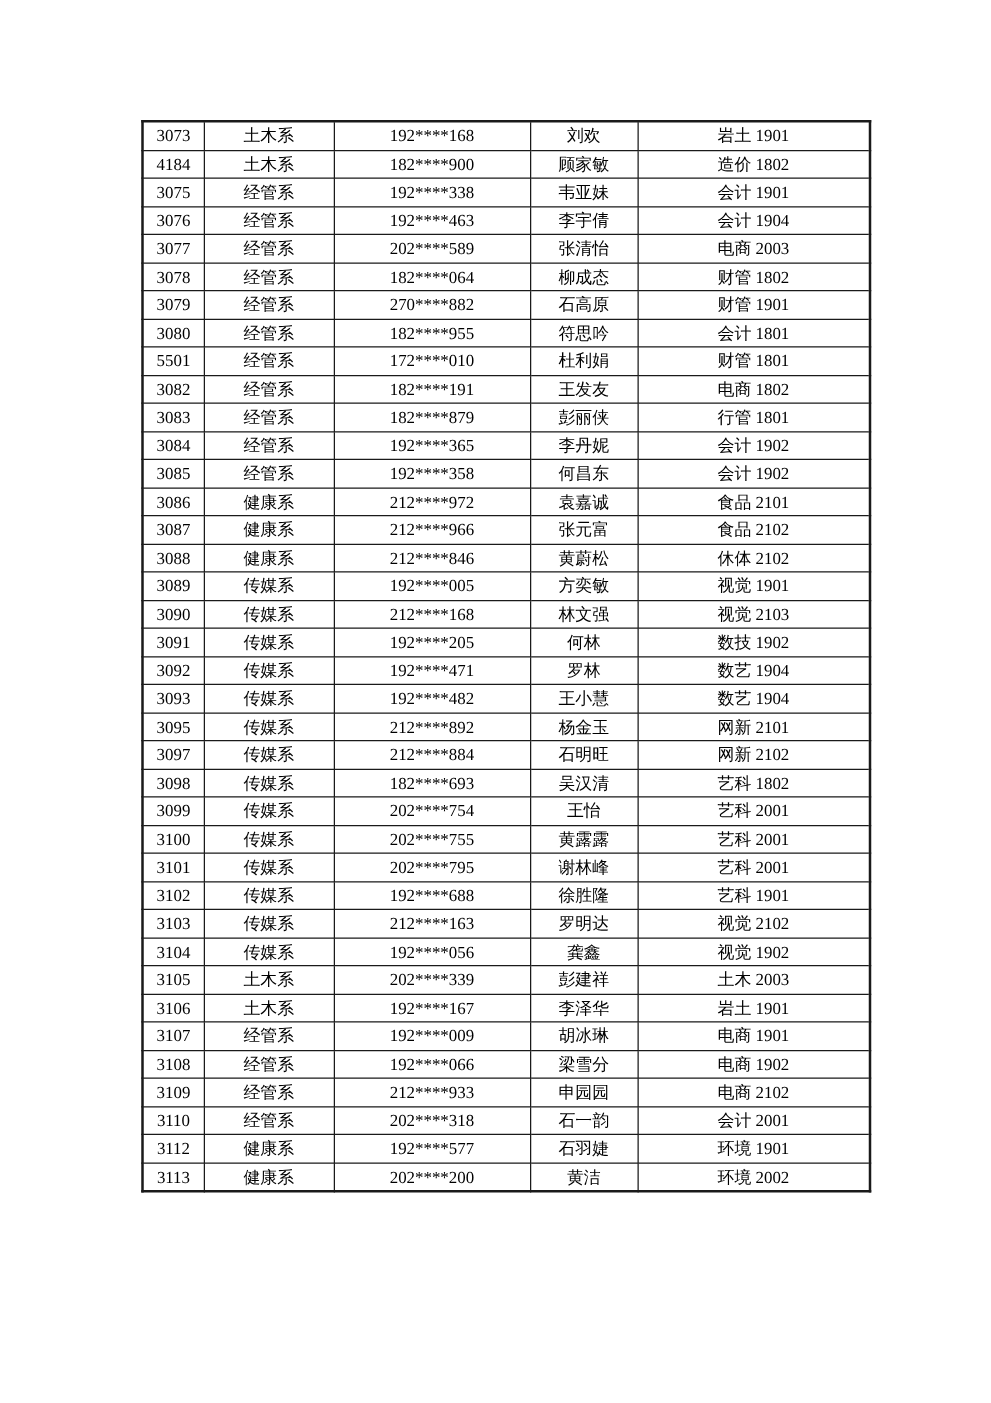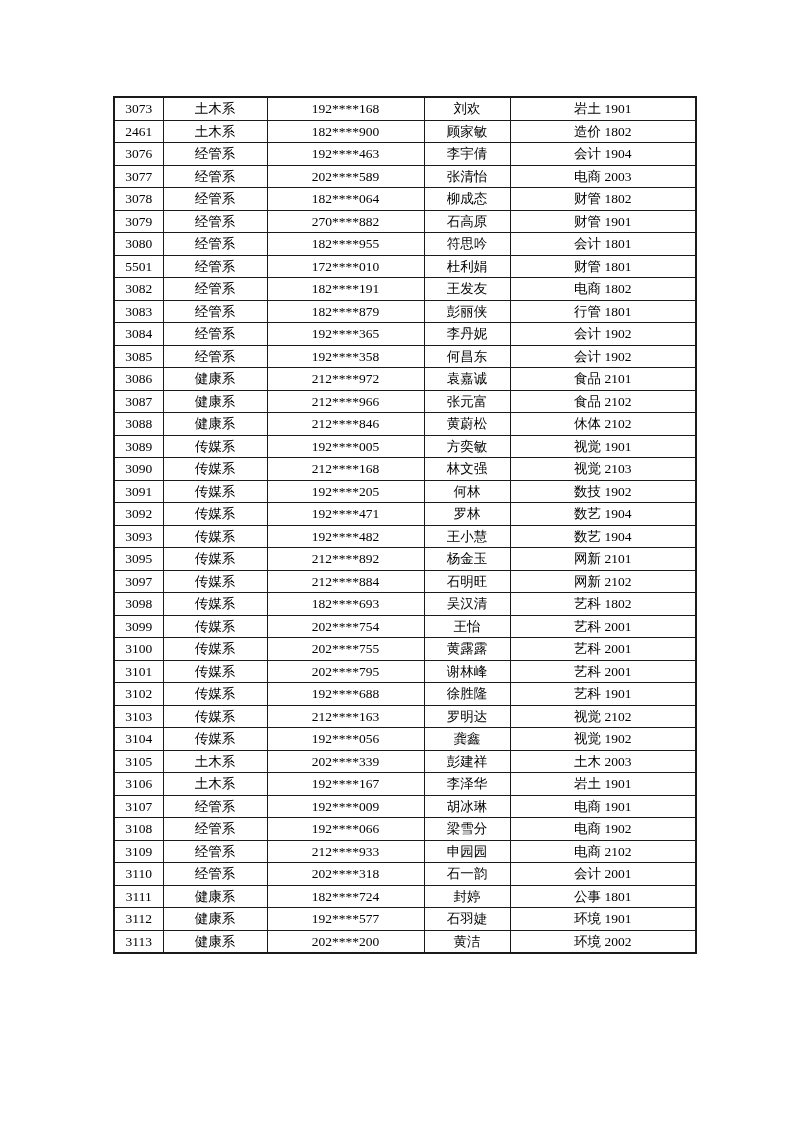--- a/index.html
+++ b/index.html
@@ -56,25 +56,32 @@
     </colgroup>
     <tbody id="roster-body">
         <tr>
           <td>3073</td>
           <td>土木系</td>
           <td>192****168</td>
           <td>刘欢</td>
           <td>岩土 1901</td>
         </tr>
         <tr>
-          <td>2461</td>
+          <td>4184</td>
           <td>土木系</td>
           <td>182****900</td>
           <td>顾家敏</td>
           <td>造价 1802</td>
+        </tr>
+        <tr>
+          <td>3075</td>
+          <td>经管系</td>
+          <td>192****338</td>
+          <td>韦亚妹</td>
+          <td>会计 1901</td>
         </tr>
         <tr>
           <td>3076</td>
           <td>经管系</td>
           <td>192****463</td>
           <td>李宇倩</td>
           <td>会计 1904</td>
         </tr>
         <tr>
           <td>3077</td>
@@ -294,27 +301,20 @@
           <td>电商 2102</td>
         </tr>
         <tr>
           <td>3110</td>
           <td>经管系</td>
           <td>202****318</td>
           <td>石一韵</td>
           <td>会计 2001</td>
         </tr>
         <tr>
-          <td>3111</td>
-          <td>健康系</td>
-          <td>182****724</td>
-          <td>封婷</td>
-          <td>公事 1801</td>
-        </tr>
-        <tr>
           <td>3112</td>
           <td>健康系</td>
           <td>192****577</td>
           <td>石羽婕</td>
           <td>环境 1901</td>
         </tr>
         <tr>
           <td>3113</td>
           <td>健康系</td>
           <td>202****200</td>

